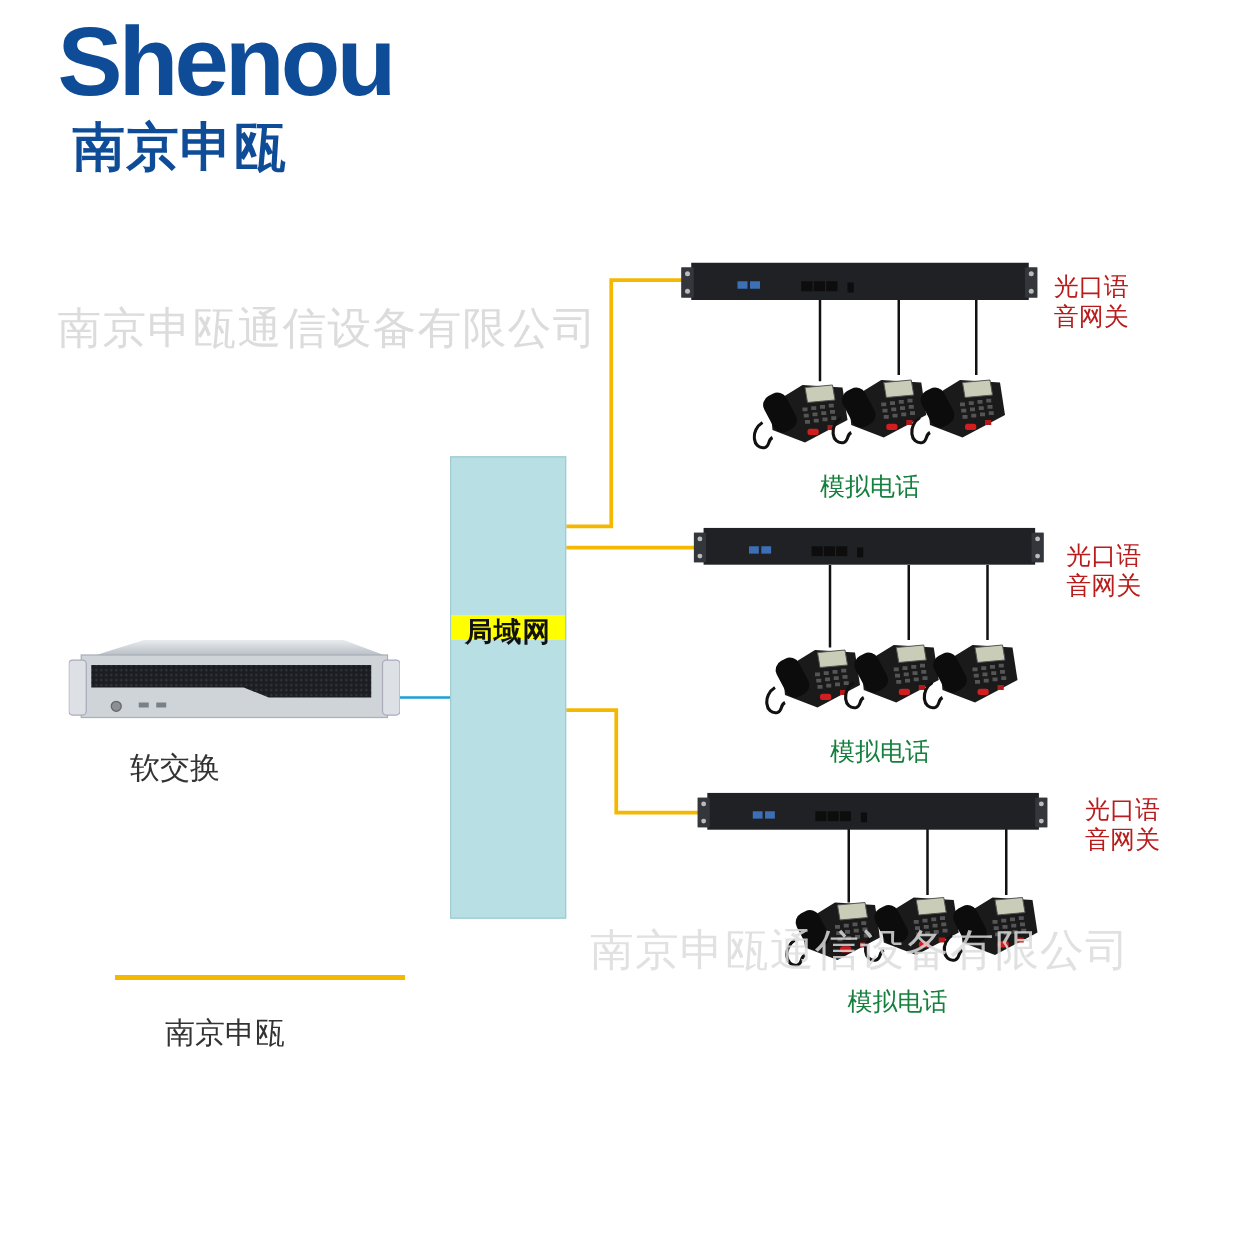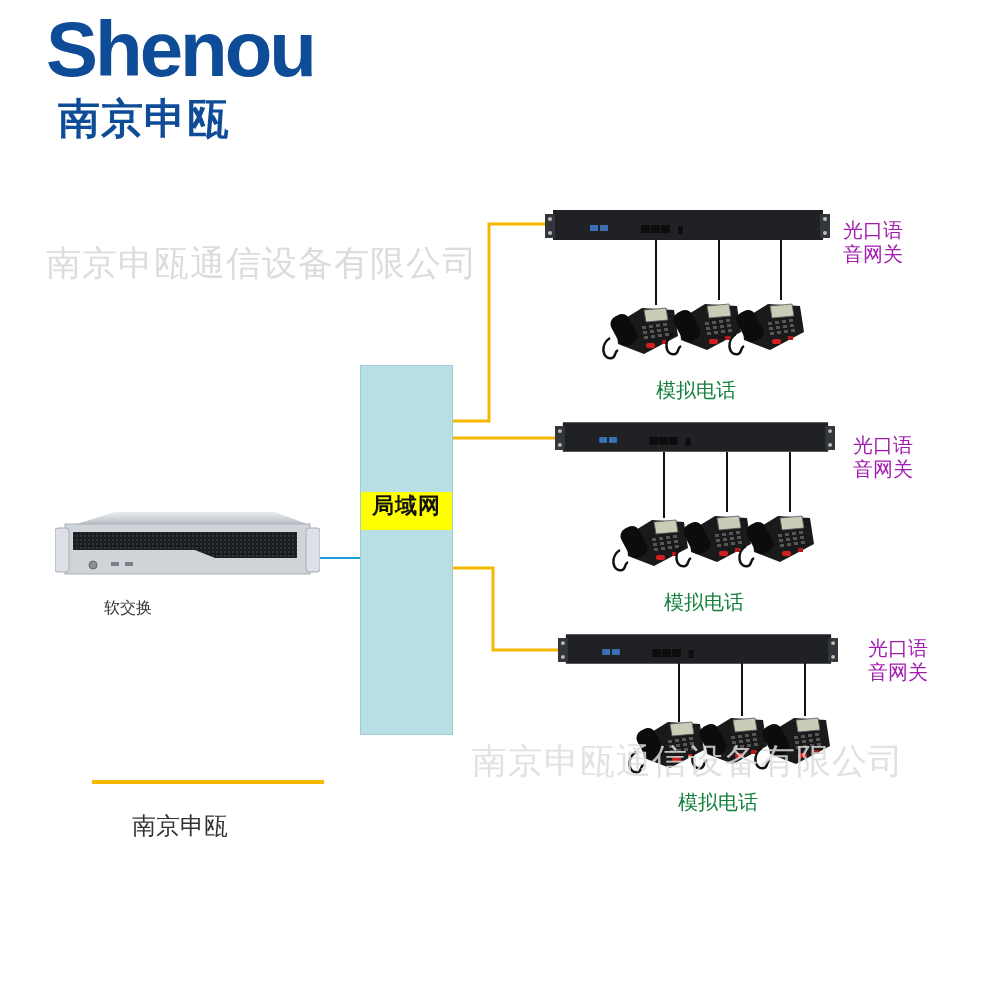--- a/index.html
+++ b/index.html
@@ -2,24 +2,24 @@
 <html><head>
 <meta charset="utf-8">
 <style>
   html, body { margin: 0; padding: 0; background: #ffffff; }
   body { width: 1000px; height: 1000px; position: relative; overflow: hidden; font-family: "Liberation Serif", "DejaVu Serif", serif; }
   .abs { position: absolute; }
   .logo-en { left: 18px; top: 10px; font-family: "Liberation Sans", "DejaVu Sans", sans-serif; font-weight: 700; font-size: 78px; letter-spacing: -3px; color: #0f4c97; line-height: 1; margin-left: 28px; }
   .logo-cn { left: 58px; top: 98px; font-family: Liberation Serif, serif; font-weight: 700; font-size: 42px; color: #0f4c97; letter-spacing: 1px; line-height: 1; }
   .watermark { font-family: "DejaVu Sans", sans-serif; font-size: 35px; color: #dcdcdc; letter-spacing: 1px; white-space: nowrap; line-height: 1; margin-top: 24px; }
   .lan { left: 360px; top: 365px; width: 93px; height: 370px; background: #b8dfe3; border: 1px solid #9fcbd1; box-sizing: border-box; }
-  .lan-label { left: 361px; top: 492px; width: 91px; height: 38px; background: #ffff00; font-weight: 700; font-size: 22px; color: #111; text-align: center; line-height: 28px; letter-spacing: 1px; }
-  .device-label { font-size: 20px; color: #a21caf; line-height: 24px; width: 70px; }
+  .lan-label { left: 361px; top: 492px; width: 91px; height: 20px; background: #ffff00; font-weight: 700; font-size: 22px; color: #111; text-align: center; line-height: 28px; letter-spacing: 1px; }
+  .device-label { font-size: 20px; color: #b91c1c; line-height: 24px; width: 70px; }
   .phones-label { font-size: 20px; color: #15803d; line-height: 24px; }
-  .server-label { left: 104px; top: 598px; font-size: 16px; color: #333; font-family: Liberation Sans, sans-serif; }
+  .server-label { left: 104px; top: 598px; font-size: 24px; color: #333; font-family: Liberation Sans, sans-serif; }
   .legend-label { left: 132px; top: 810px; font-size: 24px; color: #333; font-family: "DejaVu Sans", sans-serif; }
   svg.full { position: absolute; left: 0; top: 0; }
 </style>
 </head>
 <body>
 
 <div class="abs logo-en">Shenou</div>
 <div class="abs logo-cn">南京申瓯</div>
 
 <div class="abs watermark" style="left:46px; top:222px;">南京申瓯通信设备有限公司</div>

